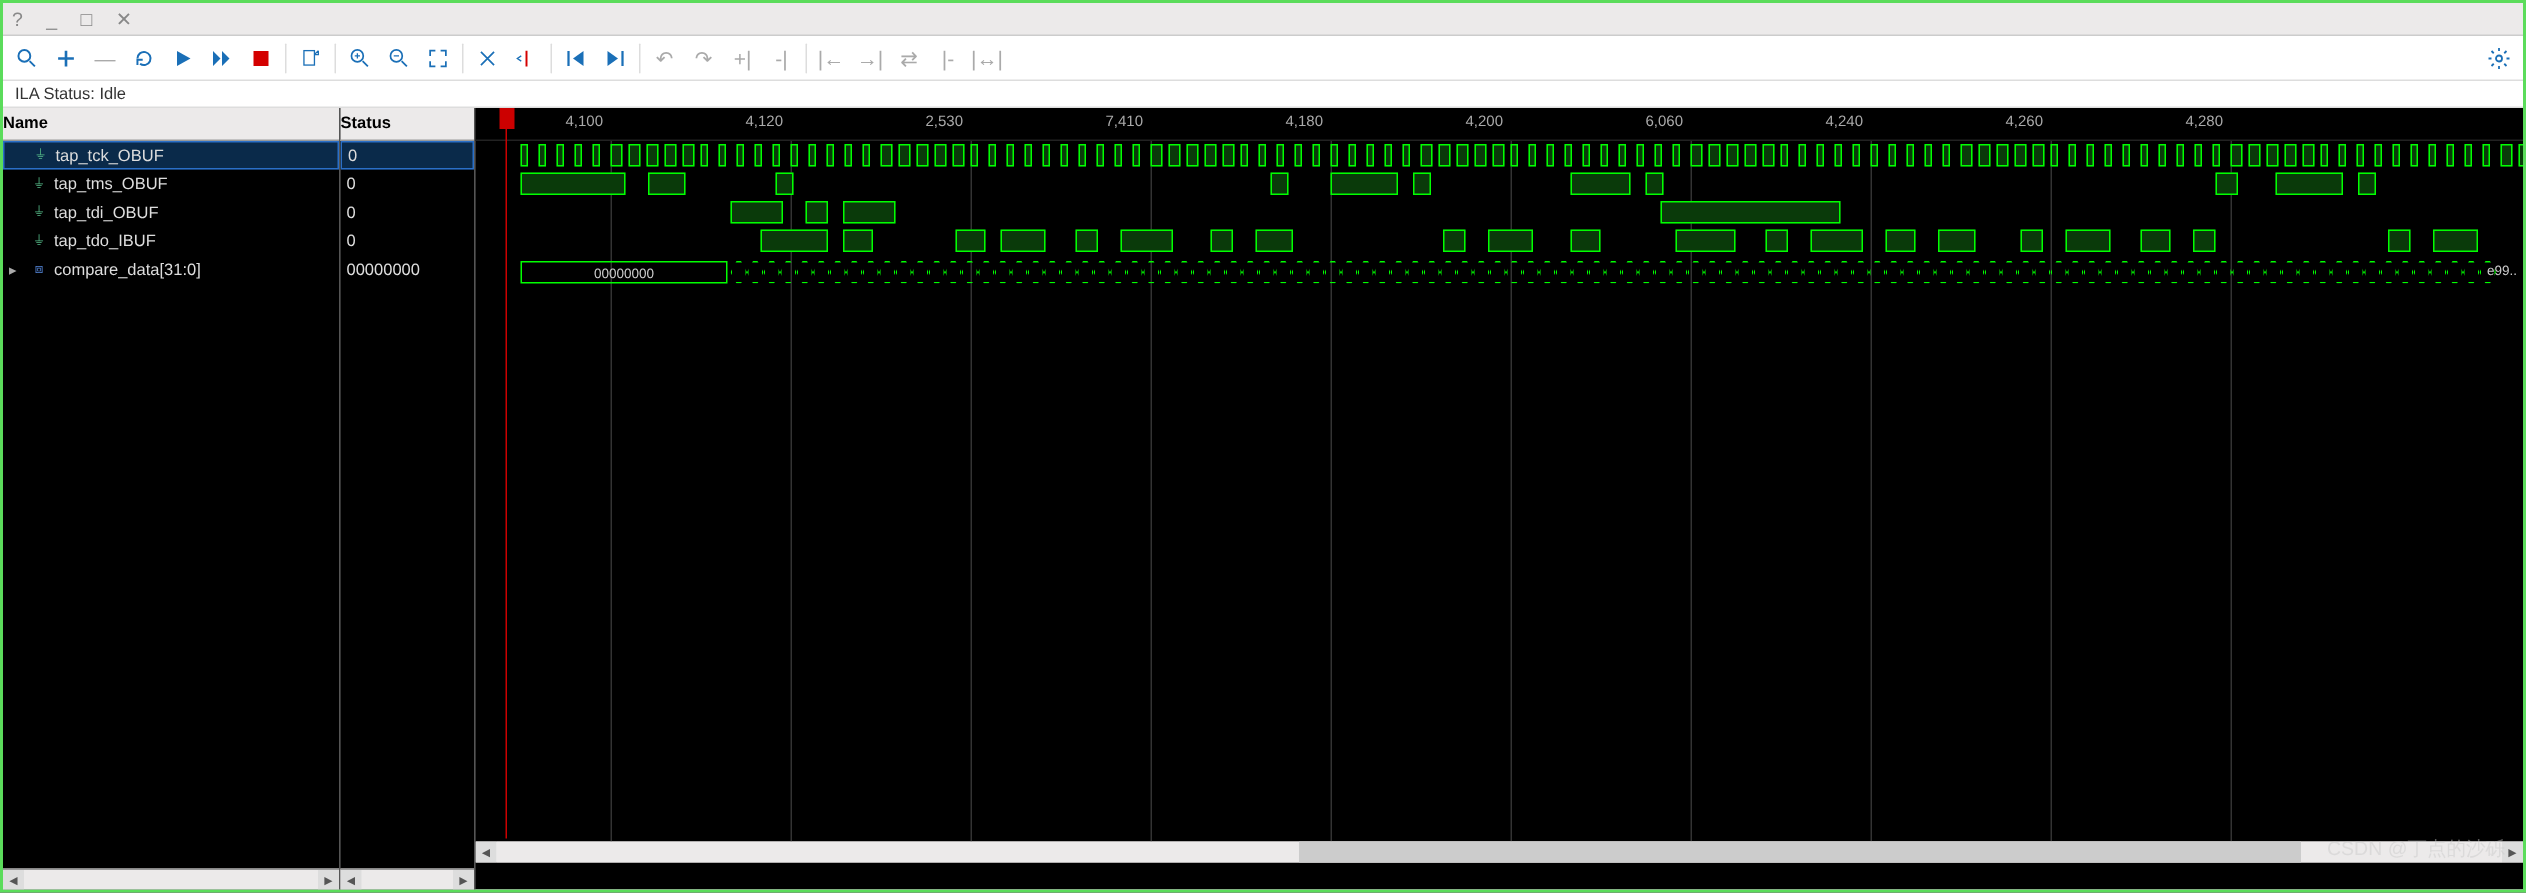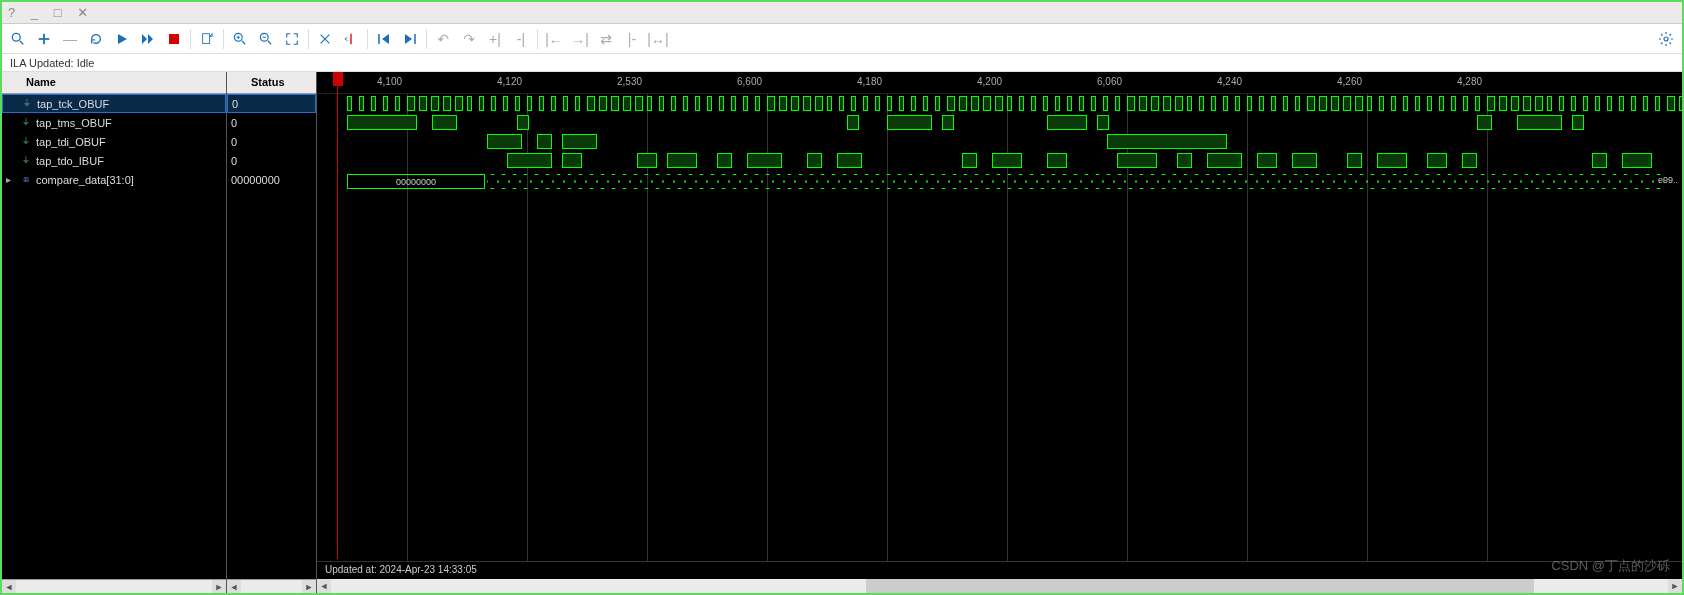--- a/index.html
+++ b/index.html
@@ -10,21 +10,21 @@
 .toolbar { height: 30px; background: #fff; border-bottom: 1px solid #ddd; display: flex; align-items: center; padding: 0 4px; gap: 2px; }
 .tbtn { width: 24px; height: 24px; display: flex; align-items: center; justify-content: center; cursor: pointer; color: #1a6fb7; font-size: 14px; border-radius: 2px; }
 .tbtn.stop { color: #fff; }
 .tbtn.sep { width: 1px; background: #ddd; height: 20px; margin: 0 2px; cursor: default; }
 .toolbar .spacer { flex: 1; }
 .status { height: 18px; background: #fff; padding: 0 8px; font-size: 11px; color: #333; display: flex; align-items: center; border-bottom: 1px solid #ddd; }
 .main { display: flex; height: calc(595px - 22px - 30px - 18px - 4px); }
 .panel { background: #000; border-right: 1px solid #555; display: flex; flex-direction: column; }
 .panel.name { width: 225px; }
 .panel.value { width: 90px; }
-.phead { background: #eceaea; color: #000; font-size: 11px; font-weight: bold; padding: 4px 24px; height: 22px; border-bottom: 1px solid #999; }
+.phead { background: #eceaea; color: #000; font-size: 11px; font-weight: bold; padding: 4px 0; height: 22px; border-bottom: 1px solid #999; }
 .plist { flex: 1; overflow: hidden; }
 .prow { display: flex; align-items: center; height: 19px; padding: 0 4px; font-size: 11px; color: #ddd; cursor: pointer; gap: 4px; }
 .prow.sel { background: #0a2a4a; border: 1px solid #2a6fc7; }
 .prow .sigicon { width: 12px; height: 12px; display: inline-flex; align-items: center; justify-content: center; font-size: 9px; color: #5b8; }
 .prow .expand { width: 10px; color: #aaa; font-size: 10px; }
 .pscroll { height: 14px; background: #eceaea; border-top: 1px solid #999; display: flex; }
 .pscroll .arrow { width: 14px; background: #ddd; font-size: 9px; display: flex; align-items: center; justify-content: center; color: #555; }
 .waveform { flex: 1; background: #000000; position: relative; overflow: hidden; }
 .wruler { height: 22px; background: #000; position: relative; border-bottom: 1px solid #222; }
 .wtick { position: absolute; top: 4px; font-size: 10px; color: #aaa; }
@@ -155,21 +155,21 @@
   <div class="spacer"></div>
   <div class="tbtn">
       <svg width="16" height="16" viewBox="0 0 16 16">
         <circle cx="8" cy="8" r="2" fill="none" stroke="#1a6fb7" stroke-width="1.2"></circle>
         <path d="M8 1v2M8 13v2M1 8h2M13 8h2M3 3l1.5 1.5M11.5 11.5L13 13M3 13l1.5-1.5M11.5 4.5L13 3" stroke="#1a6fb7" stroke-width="1.2"></path>
       </svg>
     </div>
 </div>
 
 <div class="status">
-  <span>ILA Updated: Idle</span>
+  <span>ILA Status: Idle</span>
 </div>
 
 <div class="main">
 
   <div class="panel name">
     <div class="phead">Name</div>
     <div class="plist" id="name-list">
         <div class="prow sel">
           <span class="expand"></span>
           <span class="sigicon" style="color:#5b8">⏚</span>
@@ -229,21 +229,21 @@
     </div>
   </div>
 
   <div class="waveform">
     <div class="wcursor"></div>
     <div class="wcursorline"></div>
     <div class="wruler" id="ruler">
         <div class="wtick" style="left: 60px;">4,100</div>
         <div class="wtick" style="left: 180px;">4,120</div>
         <div class="wtick" style="left: 300px;">2,530</div>
-        <div class="wtick" style="left: 420px;">6,600</div>
+        <div class="wtick" style="left: 420px;">7,410</div>
         <div class="wtick" style="left: 540px;">4,180</div>
         <div class="wtick" style="left: 660px;">4,200</div>
         <div class="wtick" style="left: 780px;">6,060</div>
         <div class="wtick" style="left: 900px;">4,240</div>
         <div class="wtick" style="left: 1020px;">4,260</div>
         <div class="wtick" style="left: 1140px;">4,280</div>
       </div>
     <div class="wbody" id="wbody">
         <div class="grid" style="left: 90px; top: 0px; bottom: 0px;"></div>
         <div class="grid" style="left: 210px; top: 0px; bottom: 0px;"></div>
@@ -527,23 +527,20 @@
             <div class="bus hex" style="left: 1251px; width: 11px;"></div>
             <div class="bus hex" style="left: 1262px; width: 11px;"></div>
             <div class="bus hex" style="left: 1273px; width: 11px;"></div>
             <div class="bus hex" style="left: 1284px; width: 11px;"></div>
             <div class="bus hex" style="left: 1295px; width: 11px;"></div>
             <div class="bus hex" style="left: 1306px; width: 11px;"></div>
             <div class="buslabel">e99..</div>
           </div>
         </div>
       </div>
-    <div class="wfooter">
-      <span>Updated at: 2024-Apr-23 14:33:05</span>
-    </div>
     <div class="wscroll">
       <div class="arrow">◄</div>
       <div class="track">
           <div class="thumb"></div>
         </div>
       <div class="arrow">►</div>
     </div>
     <div class="watermark">CSDN @丁点的沙砾</div>
   </div>
 

